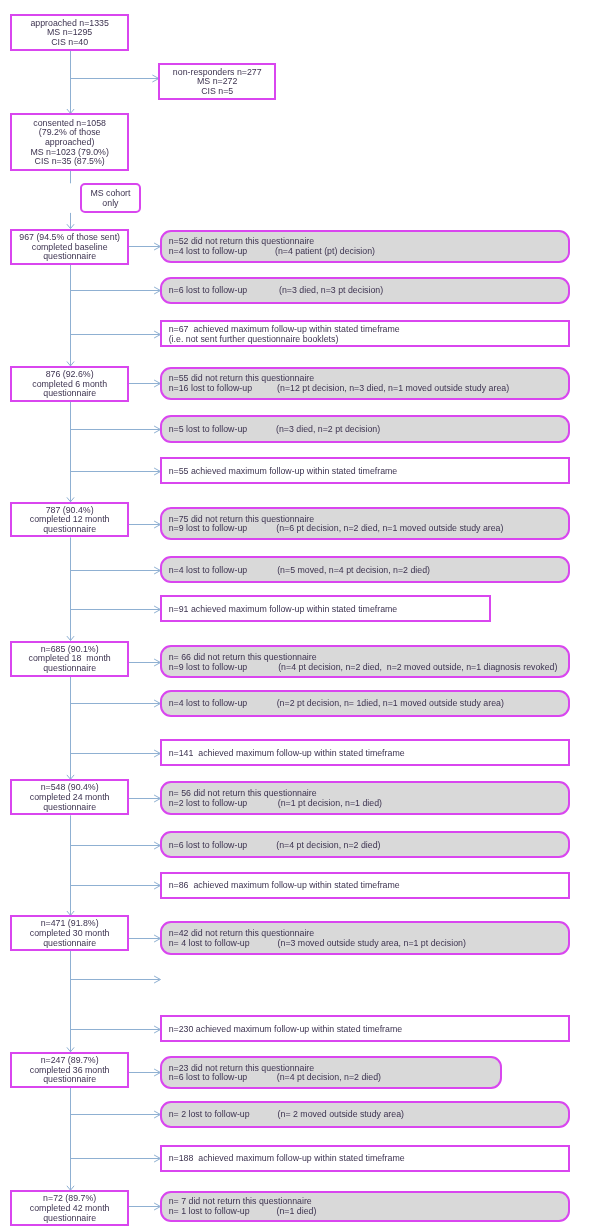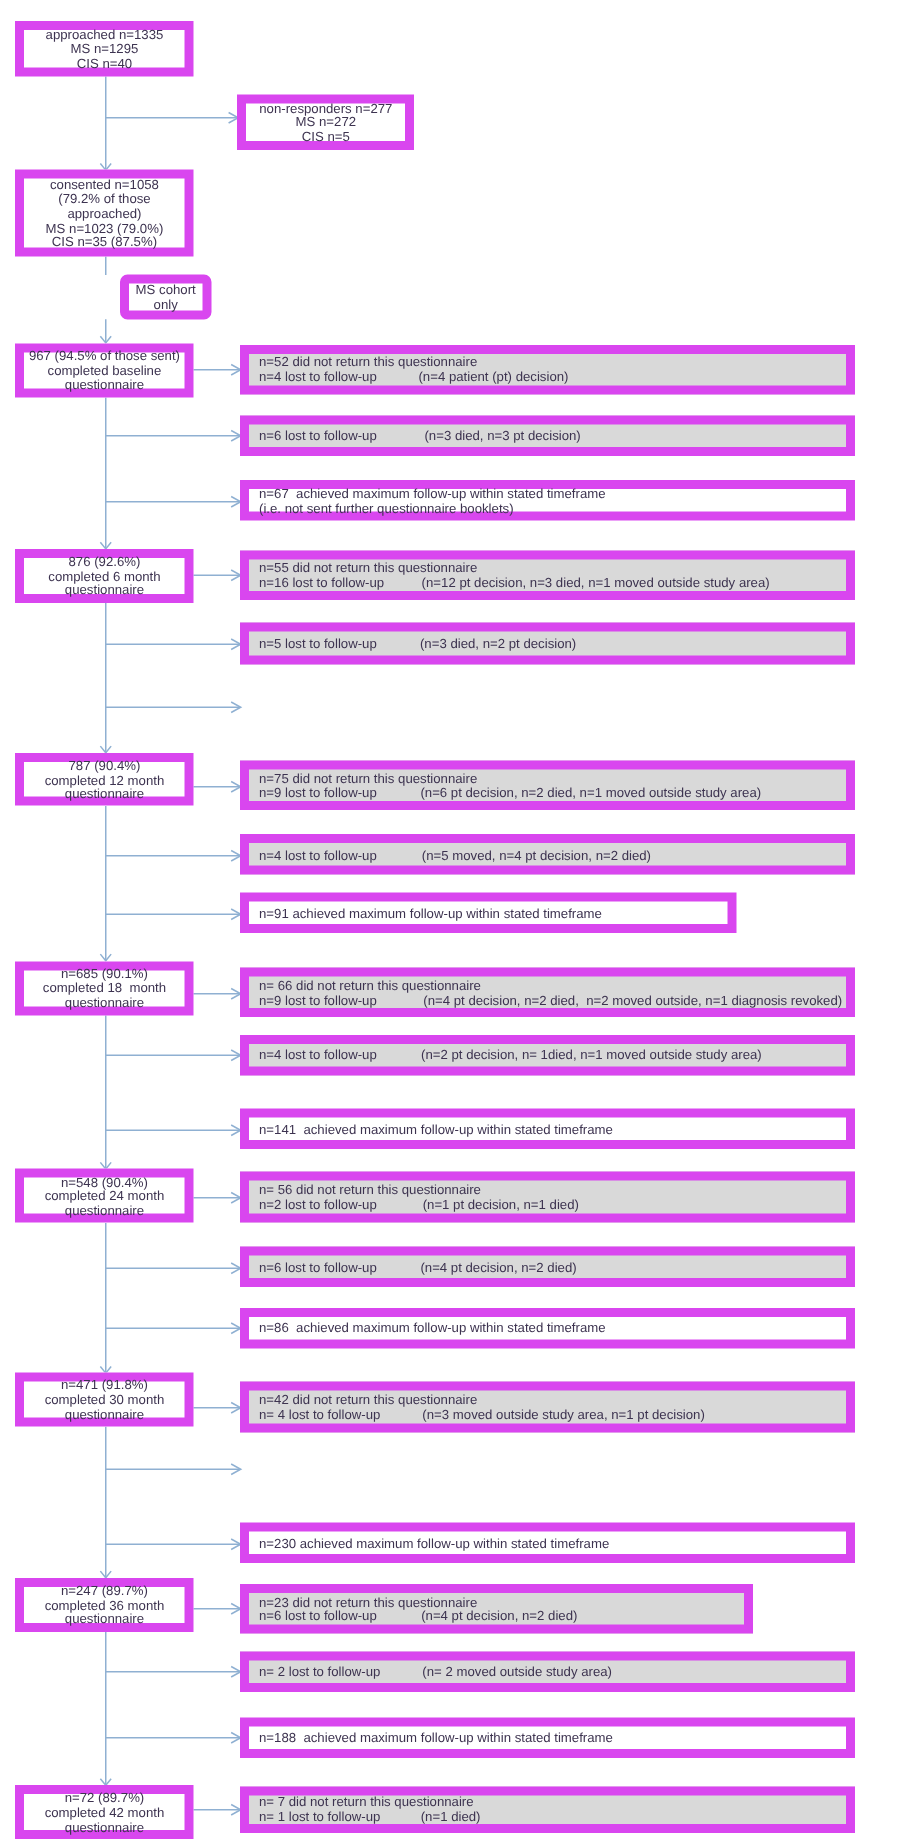--- a/index.html
+++ b/index.html
@@ -2,27 +2,27 @@
 <html><head>
 <meta charset="utf-8">
 <title>Participant flow diagram</title>
 <style>
   html,body{margin:0;padding:0;background:#ffffff;}
   body{width:600px;height:1226px;overflow:hidden;
        font-family:"Liberation Sans", sans-serif;}
   #stage{position:relative;width:600px;height:1226px;background:#fff;}
   svg.lines{position:absolute;left:0;top:0;width:600px;height:1226px;}
   svg.lines path{fill:none;stroke:#8fb0d2;stroke-width:1;}
-  .box{position:absolute;box-sizing:border-box;border:6px solid #d946ef;}
+  .box{position:absolute;box-sizing:border-box;border:2px solid #d946ef;}
   .mainbox{background:#fff;text-align:center;font-size:8.8px;line-height:9.7px;
            color:#3d3350;display:flex;align-items:center;justify-content:center;
            padding-top:1.5px;}
   .sidebox{text-align:left;font-size:8.8px;line-height:9.5px;color:#3d3350;
            display:flex;align-items:center;padding-left:6.9px;padding-top:1.5px;}
-  .grey{background:#d9d9d9;}
+  .grey{background:#d9d9d9;border-radius:11px;}
   .white{background:#ffffff;}
   .rounded{border-radius:5px;margin-left:40px;}
   .ln{white-space:pre;position:relative;}
   .col2{position:absolute;top:0;white-space:pre;}
 </style>
 </head>
 <body>
 
 <div id="stage">
   <svg class="lines" width="600" height="1226" viewBox="0 0 600 1226">
@@ -198,20 +198,25 @@
     <div>
       <div class="ln"><span>n=55 did not return this questionnaire</span></div>
       <div class="ln"><span>n=16 lost to follow-up</span><span class="col2" style="left:108.4px">(n=12 pt decision, n=3 died, n=1 moved outside study area)</span></div>
     </div>
   </div>
   <div class="box sidebox grey" style="left:159.8px;top:415.1px;width:410.2px;height:27.5px">
     <div>
       <div class="ln"><span>n=5 lost to follow-up</span><span class="col2" style="left:107.3px">(n=3 died, n=2 pt decision)</span></div>
     </div>
   </div>
+  <div class="box sidebox white" style="left:159.8px;top:456.9px;width:410.2px;height:27.3px">
+    <div>
+      <div class="ln"><span>n=55 achieved maximum follow-up within stated timeframe</span></div>
+    </div>
+  </div>
   <div class="box sidebox grey" style="left:159.8px;top:506.9px;width:410.2px;height:33.5px">
     <div>
       <div class="ln"><span>n=75 did not return this questionnaire</span></div>
       <div class="ln"><span>n=9 lost to follow-up</span><span class="col2" style="left:107.6px">(n=6 pt decision, n=2 died, n=1 moved outside study area)</span></div>
     </div>
   </div>
   <div class="box sidebox grey" style="left:159.8px;top:555.9px;width:410.2px;height:27.3px">
     <div>
       <div class="ln"><span>n=4 lost to follow-up</span><span class="col2" style="left:108.5px">(n=5 moved, n=4 pt decision, n=2 died)</span></div>
     </div>

